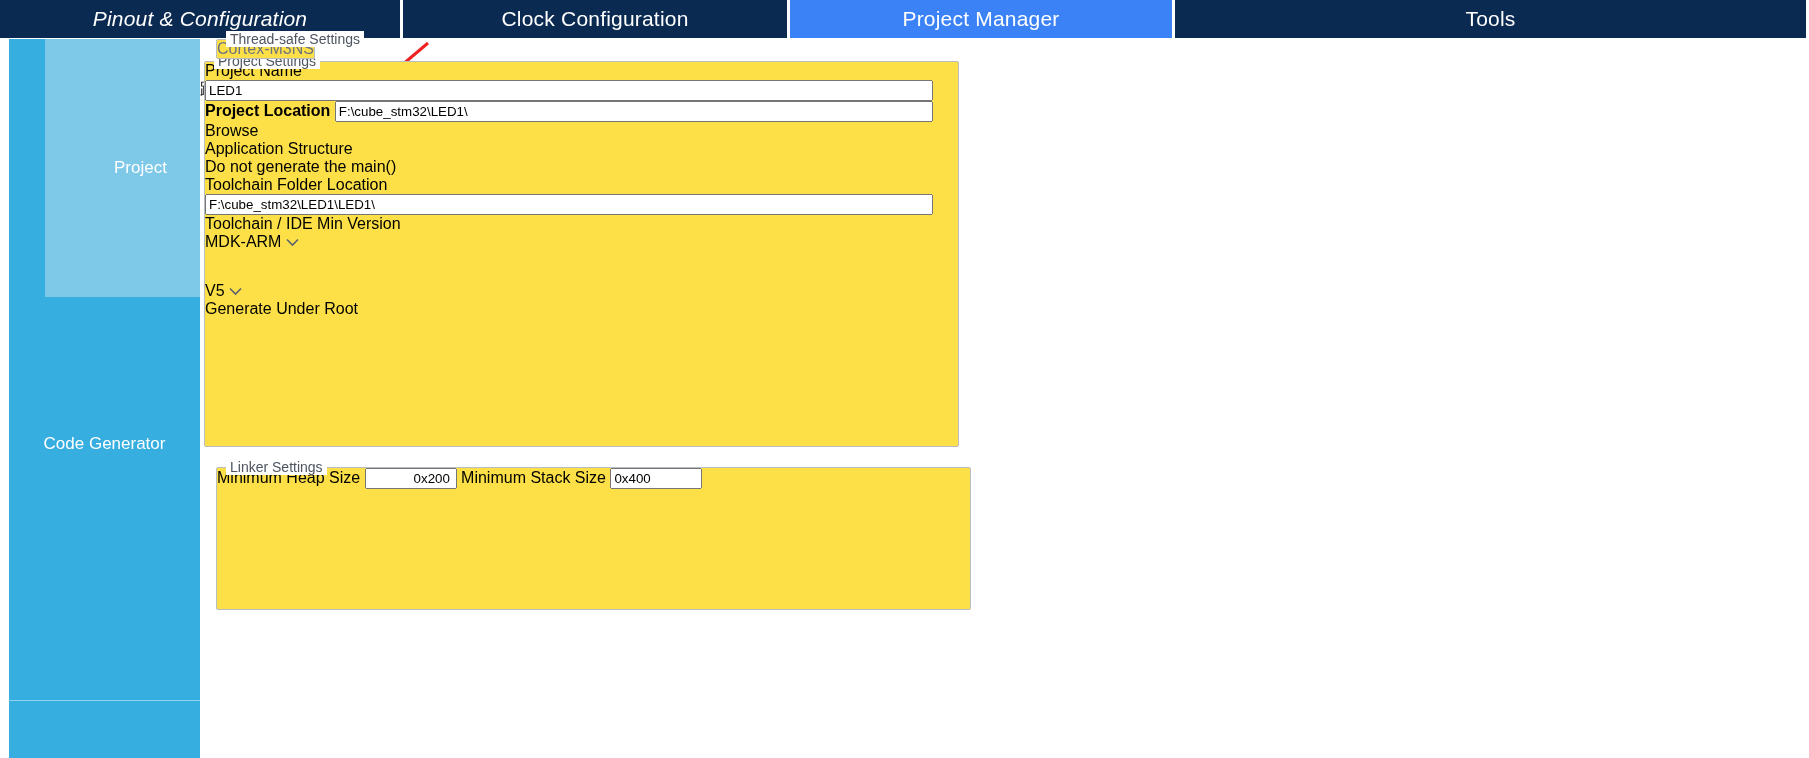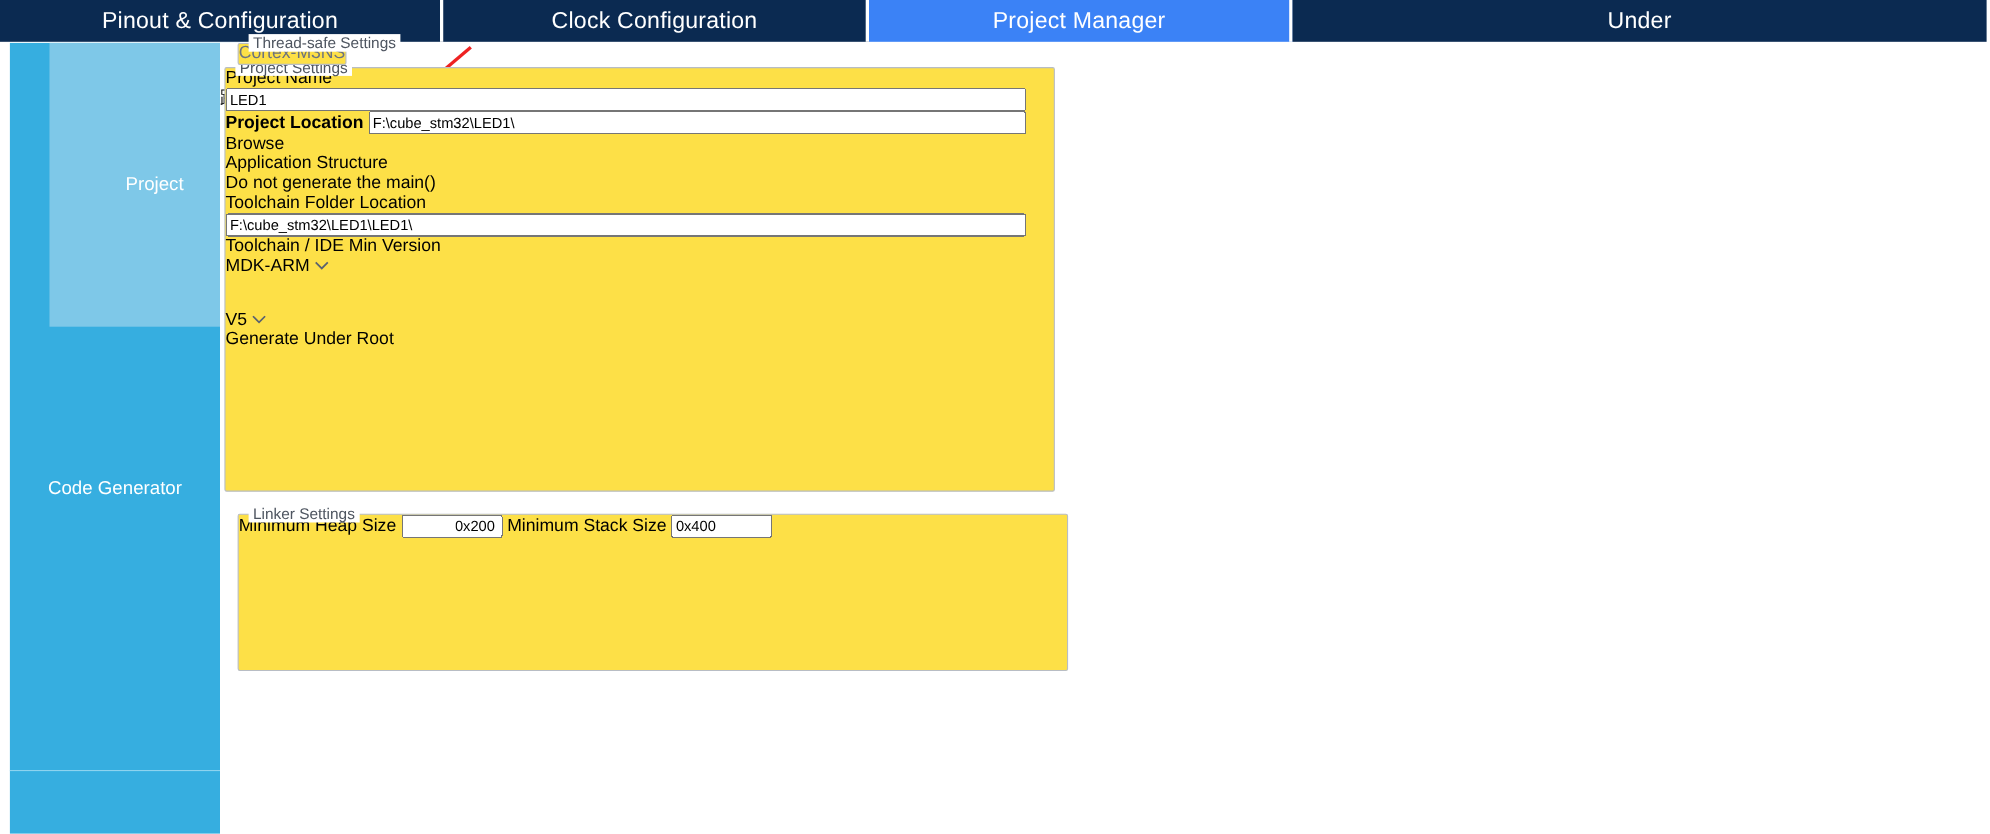--- a/index.html
+++ b/index.html
@@ -20,21 +20,21 @@
   .tabbar .tab {
     height:38px;
     background:#0b2a51;
     color:#ffffff;
     font-size:21px;
     display:flex; align-items:center; justify-content:center;
     border-right:3px solid #ffffff;
     letter-spacing:0.2px;
   }
   .tabbar .tab:last-child { border-right:none; }
-  .tab.t1 { width:403px; }
+  .tab.t1 { width:403px;font-style:italic; }
   .tab.t2 { width:387px; }
   .tab.t3 { width:385px; background:#3b82f6; }
   .tab.t4 { width:631px; }
 
   
   .sidebar {
     position:absolute; left:9px; top:39px; width:191px; height:719px;
     background:#36aee0;
   }
   .side-item {
@@ -180,21 +180,21 @@
   <div class="tab t1">
     <span>Pinout &amp; Configuration</span>
   </div>
   <div class="tab t2">
     <span>Clock Configuration</span>
   </div>
   <div class="tab t3">
     <span>Project Manager</span>
   </div>
   <div class="tab t4">
-    <span>Under</span>
+    <span>Tools</span>
   </div>
 </div>
 
 <div class="left-edge"></div>
 
 <div class="sidebar">
   <div class="side-item si-project active">
     <span>Project</span>
   </div>
   <div class="side-item si-codegen">

